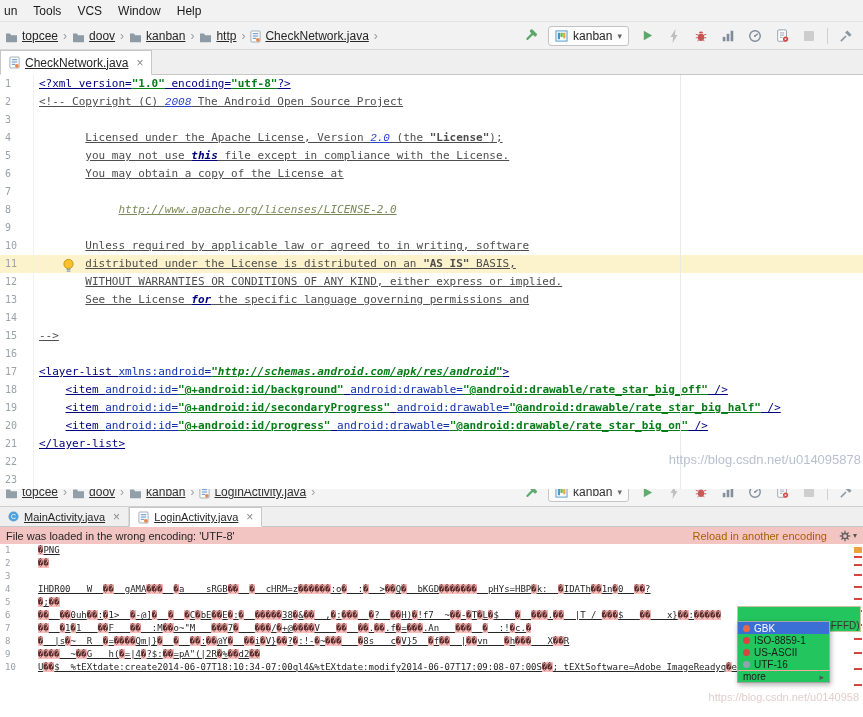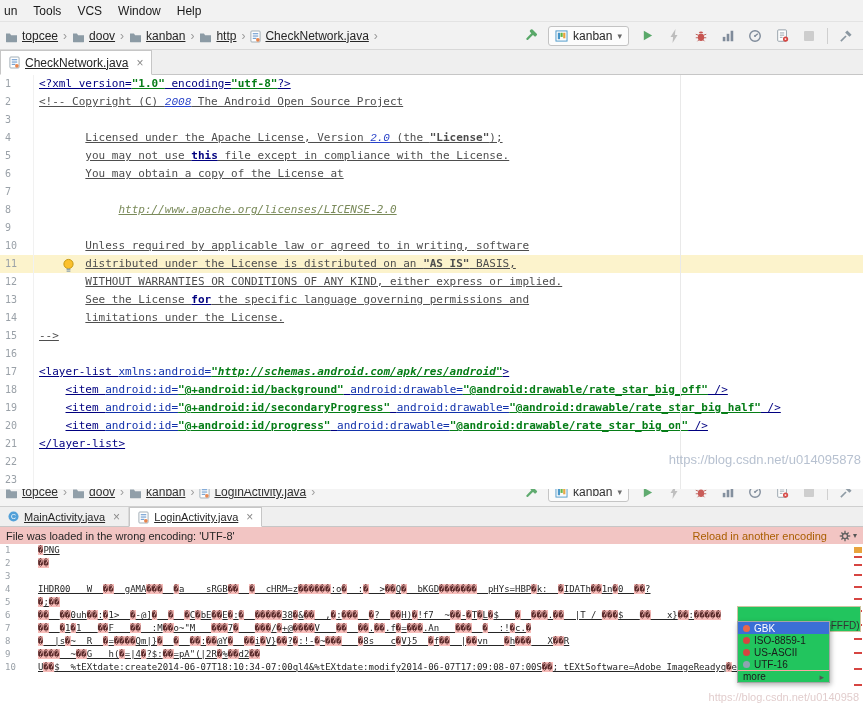--- a/index.html
+++ b/index.html
@@ -41,21 +41,21 @@
   .cline .gut{flex:0 0 34px;padding-left:5px;color:#9AA1A8;font-size:10px;border-right:1px solid #F1F1F1;}
   .cline .ctext{padding-left:5px;}
   .cline.hl{background:#FCF3CC;}
   .tok{text-decoration:underline;text-underline-offset:1px;}
   .tok.t{color:#000080;}
   .tok.a{color:#1232AC;}
   .tok.v{color:#067D17;font-weight:bold;}
   .tok.vu{color:#067D17;font-weight:bold;font-style:italic;}
   .tok.c{color:#4E4E4E;}
   .tok.cb{color:#4E4E4E;font-weight:bold;}
-  .tok.k{color:#000080;font-weight:bold;}
+  .tok.k{color:#000080;font-weight:bold;font-style:italic;}
   .tok.n{color:#2741C8;font-style:italic;font-family:Liberation Mono, monospace;}
   .tok.u{color:#7A8A5A;font-style:italic;}
 
   .bulb{position:absolute;left:62px;top:183px;}
   .wm-top{position:absolute;right:2px;top:377px;font-family:"Liberation Sans",sans-serif;font-size:13px;color:rgba(165,178,196,.8);}
   .wm-bottom{position:absolute;right:4px;bottom:14px;font-family:"Liberation Sans",sans-serif;font-size:11px;color:rgba(205,170,170,.6);}
 
   .strip{position:absolute;top:489px;left:0;width:100%;height:18px;background:#F4F4F4;border-bottom:1px solid #CFCFCF;overflow:hidden;}
   .strip-inner{position:relative;top:-11px;height:28px;display:flex;align-items:center;opacity:.95;}
 
@@ -268,21 +268,21 @@
         <div class="cline"><span class="gut">4</span><span class="ctext"><span class="ind">       </span><span class="tok c">Licensed under the Apache License, Version </span><span class="tok n">2.0</span><span class="tok c"> (the </span><span class="tok cb">"License"</span><span class="tok c">);</span></span></div>
         <div class="cline"><span class="gut">5</span><span class="ctext"><span class="ind">       </span><span class="tok c">you may not use </span><span class="tok k">this</span><span class="tok c"> file except in compliance with the License.</span></span></div>
         <div class="cline"><span class="gut">6</span><span class="ctext"><span class="ind">       </span><span class="tok c">You may obtain a copy of the License at</span></span></div>
         <div class="cline"><span class="gut">7</span><span class="ctext"></span></div>
         <div class="cline"><span class="gut">8</span><span class="ctext"><span class="ind">            </span><span class="tok u">http://www.apache.org/licenses/LICENSE-2.0</span></span></div>
         <div class="cline"><span class="gut">9</span><span class="ctext"></span></div>
         <div class="cline"><span class="gut">10</span><span class="ctext"><span class="ind">       </span><span class="tok c">Unless required by applicable law or agreed to in writing, software</span></span></div>
         <div class="cline hl"><span class="gut">11</span><span class="ctext"><span class="ind">       </span><span class="tok c">distributed under the License is distributed on an </span><span class="tok cb">"AS IS"</span><span class="tok c"> BASIS,</span></span></div>
         <div class="cline"><span class="gut">12</span><span class="ctext"><span class="ind">       </span><span class="tok c">WITHOUT WARRANTIES OR CONDITIONS OF ANY KIND, either express or implied.</span></span></div>
         <div class="cline"><span class="gut">13</span><span class="ctext"><span class="ind">       </span><span class="tok c">See the License </span><span class="tok k">for</span><span class="tok c"> the specific language governing permissions and</span></span></div>
-        <div class="cline"><span class="gut">14</span><span class="ctext"><span class="ind">       </span><span class="tok c">limitations under the License.</span></span></div>
+        <div class="cline"><span class="gut">14</span><span class="ctext"><span class="ind">       </span></span></div>
         <div class="cline"><span class="gut">15</span><span class="ctext"><span class="tok c">--&gt;</span></span></div>
         <div class="cline"><span class="gut">16</span><span class="ctext"></span></div>
         <div class="cline"><span class="gut">17</span><span class="ctext"><span class="tok t">&lt;layer-list </span><span class="tok a">xmlns:android=</span><span class="tok vu">"http://schemas.android.com/apk/res/android"</span><span class="tok t">&gt;</span></span></div>
         <div class="cline"><span class="gut">18</span><span class="ctext"><span class="ind">    </span><span class="tok t">&lt;item </span><span class="tok a">android:id=</span><span class="tok v">"@+android:id/background"</span><span class="tok t"> </span><span class="tok a">android:drawable=</span><span class="tok v">"@android:drawable/rate_star_big_off"</span><span class="tok t"> /&gt;</span></span></div>
         <div class="cline"><span class="gut">19</span><span class="ctext"><span class="ind">    </span><span class="tok t">&lt;item </span><span class="tok a">android:id=</span><span class="tok v">"@+android:id/secondaryProgress"</span><span class="tok t"> </span><span class="tok a">android:drawable=</span><span class="tok v">"@android:drawable/rate_star_big_half"</span><span class="tok t"> /&gt;</span></span></div>
         <div class="cline"><span class="gut">20</span><span class="ctext"><span class="ind">    </span><span class="tok t">&lt;item </span><span class="tok a">android:id=</span><span class="tok v">"@+android:id/progress"</span><span class="tok t"> </span><span class="tok a">android:drawable=</span><span class="tok v">"@android:drawable/rate_star_big_on"</span><span class="tok t"> /&gt;</span></span></div>
         <div class="cline"><span class="gut">21</span><span class="ctext"><span class="tok t">&lt;/layer-list&gt;</span></span></div>
         <div class="cline"><span class="gut">22</span><span class="ctext"></span></div>
         <div class="cline"><span class="gut">23</span><span class="ctext"></span></div>
       </div>

